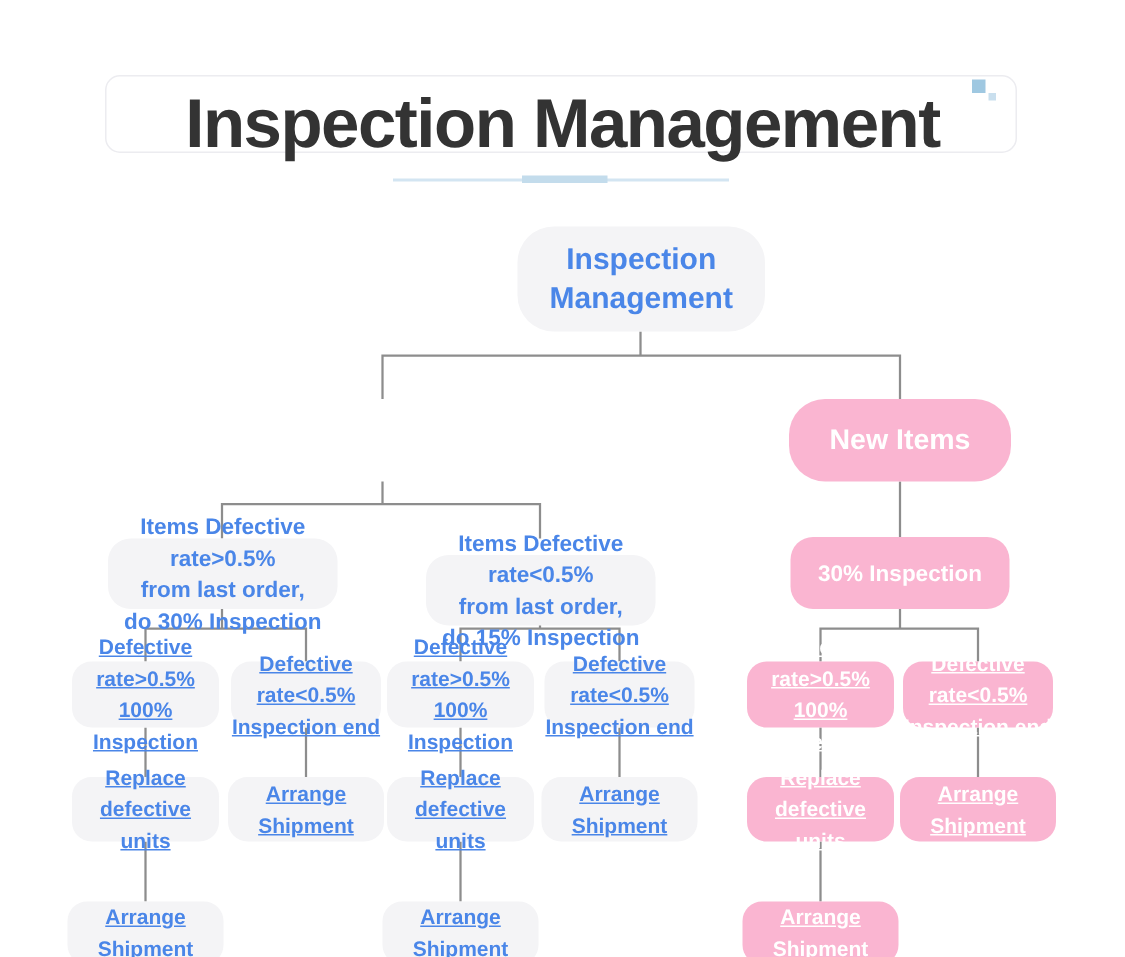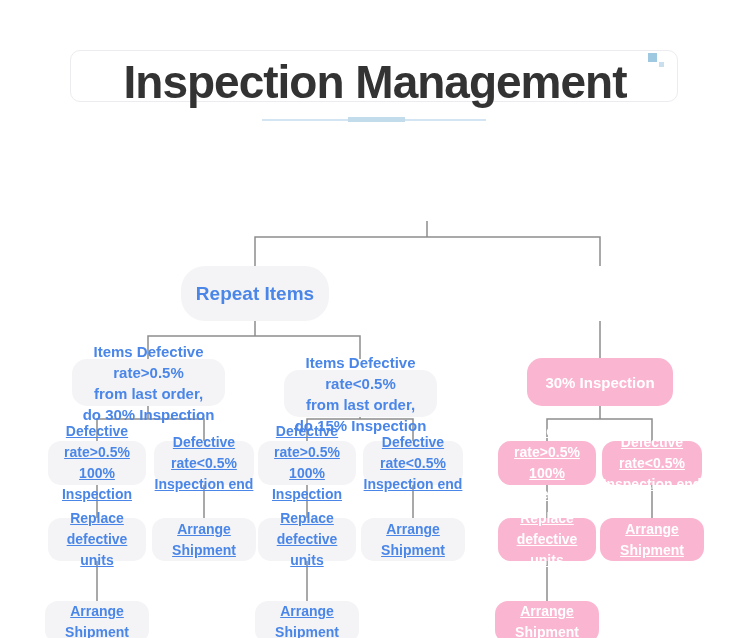--- a/index.html
+++ b/index.html
@@ -64,22 +64,24 @@
              M255 293 V308 M148 331 V308 H360 V331
              M600 293 V330
              M148 378 V391 M97 413 V391 H204 V413
              M360 378 V391 M307 413 V391 H413 V413
              M600 378 V391 M547 413 V391 H652 V413
              M97 457 V490 M204 457 V490 M307 457 V490
              M413 457 V490 M547 457 V490 M652 457 V490
              M97 533 V573 M307 533 V573 M547 533 V573"></path>
   </svg>
 
+  <div class="node gray r-lg f-xl" style="left:345px;top:123px;width:165px;height:70px;">Inspection
+Management</div>
 
-  <div class="node gray r-lg f-lg" style="left:181px;top:238px;width:148px;height:55px;">Repeat Items</div>
+  <div class="node pink r-lg f-lg" style="left:526px;top:238px;width:148px;height:55px;">New Items</div>
 
   <div class="node gray r-md f-md" style="left:72px;top:331px;width:153px;height:47px;">Items Defective rate&gt;0.5%
 from last order,
 do 30% Inspection</div>
   <div class="node gray r-md f-md" style="left:284px;top:342px;width:153px;height:47px;">Items Defective rate&lt;0.5%
 from last order,
 do 15% Inspection</div>
   <div class="node pink r-md f-md" style="left:527px;top:330px;width:146px;height:48px;">30% Inspection</div>
 
   <div class="node gray r-sm f-sm" style="left:48px;top:413px;width:98px;height:44px;">Defective rate&gt;0.5%

